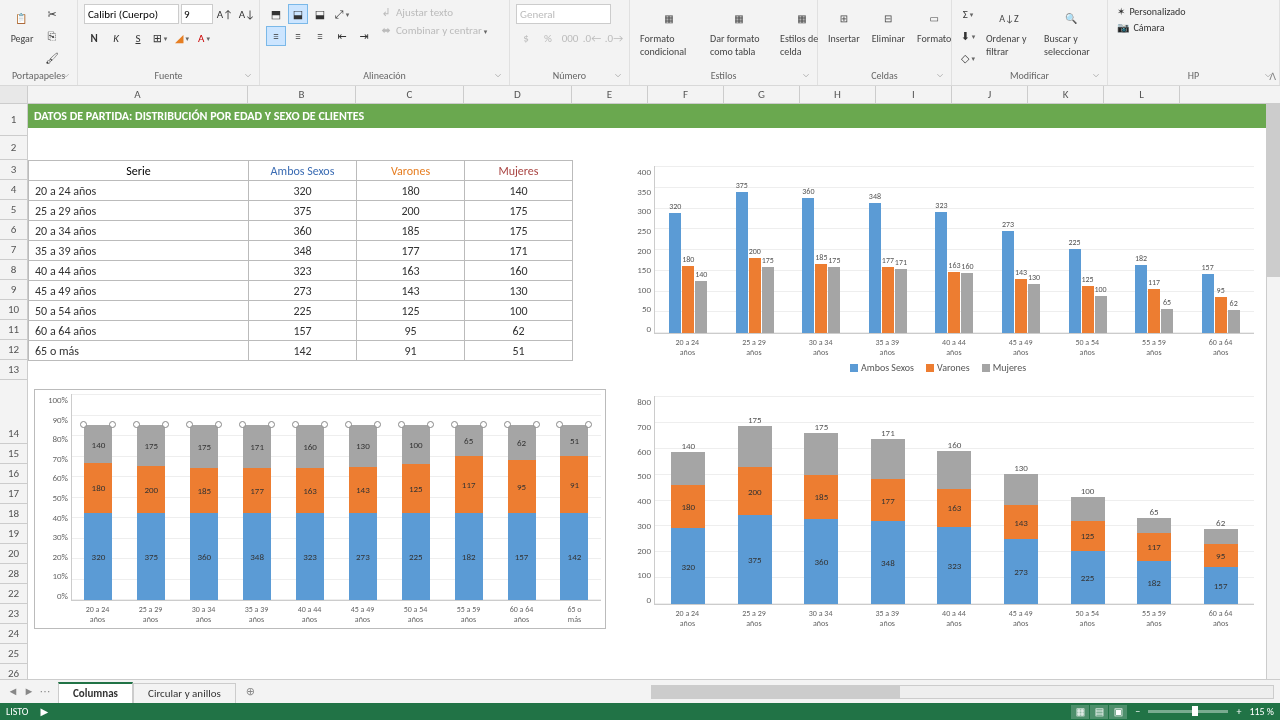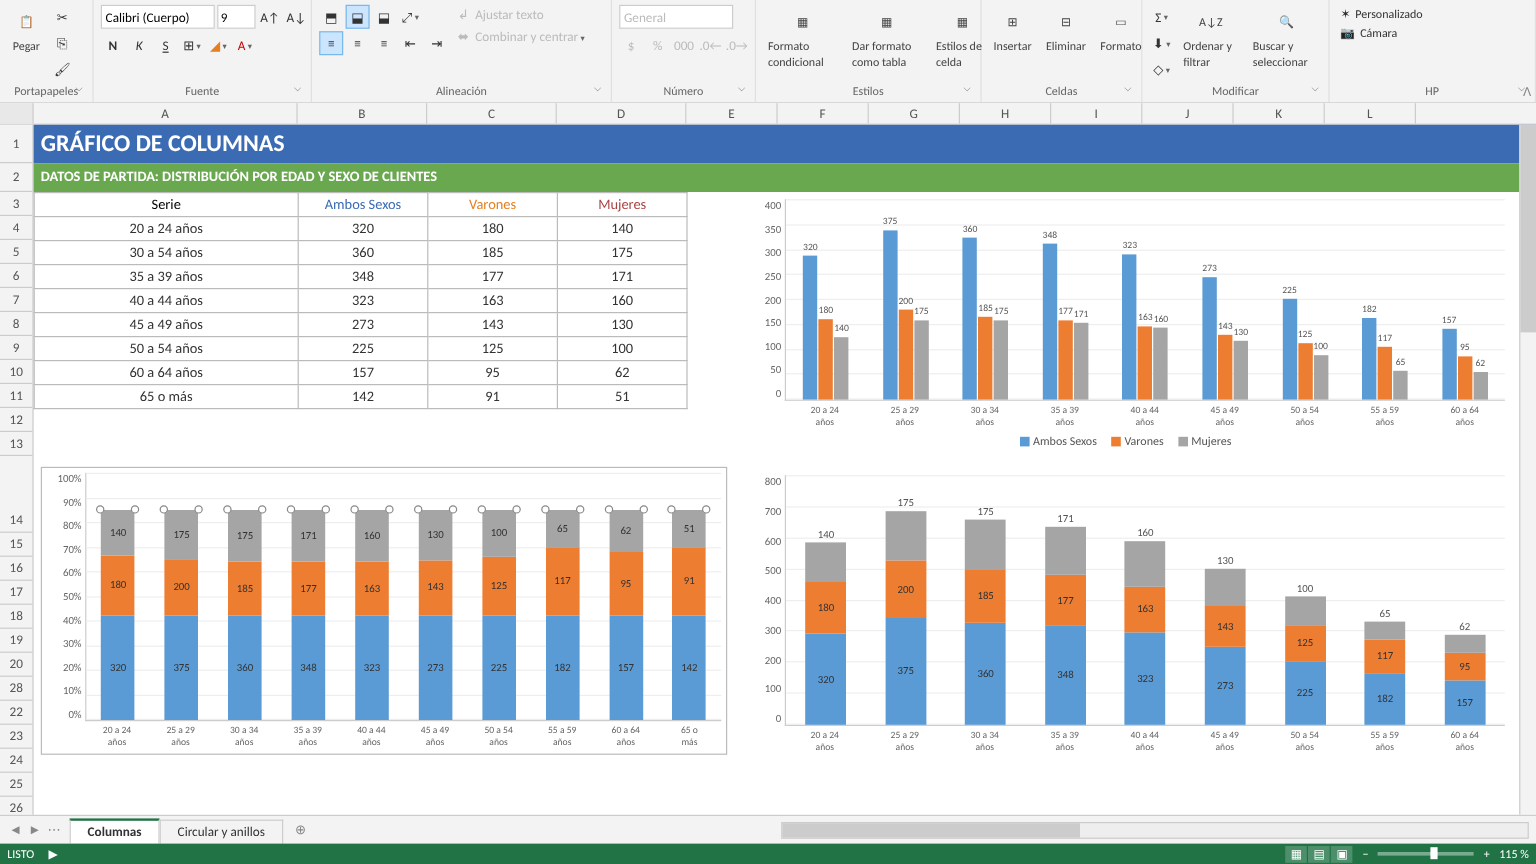--- a/index.html
+++ b/index.html
@@ -41,21 +41,21 @@
 
 
 .data-table { position: absolute; left: 0; top: 56px; }
 .data-table table { border-collapse: collapse; }
 .data-table th, .data-table td { border: 1px solid #bbb; padding: 1px 6px; font-size: 12px; height: 20px; }
 .data-table th { font-weight: normal; text-align: center; }
 .th-serie { width: 220px; color: #000; }
 .th-ambos { width: 108px; color: #3b6cb3; font-weight: bold; }
 .th-var { width: 108px; color: #e67e22; font-weight: bold; }
 .th-muj { width: 108px; color: #a94442; font-weight: bold; }
-.data-table td.lbl { text-align: center; margin-left: 24px; }
+.data-table td.lbl { text-align: left; margin-left: 24px; }
 .data-table td.val { text-align: center; }
 
 
 .chart { position: absolute; border: 1px solid #ccc; background: #fff; }
 .chart-clustered { left: 590px; top: 58px; width: 640px; height: 220px; border: none; }
 .chart-stacked100 { left: 6px; top: 285px; width: 572px; height: 240px; border: 1px solid #bbb; }
 .chart-stacked { left: 590px; top: 288px; width: 640px; height: 240px; border: none; }
 .chart-inner { padding: 4px; height: 100%; display: flex; flex-direction: column; }
 .plot-area { flex: 1; display: flex; }
 .y-axis { width: 32px; display: flex; flex-direction: column-reverse; justify-content: space-between; font-size: 9px; color: #666; text-align: right; padding-right: 3px; }
@@ -309,42 +309,47 @@
       <div class="row-h" style="height: 20px;">19</div>
       <div class="row-h" style="height: 20px;">20</div>
       <div class="row-h" style="height: 20px;">28</div>
       <div class="row-h" style="height: 20px;">22</div>
       <div class="row-h" style="height: 20px;">23</div>
       <div class="row-h" style="height: 20px;">24</div>
       <div class="row-h" style="height: 20px;">25</div>
       <div class="row-h" style="height: 20px;">26</div>
     </div>
   <div class="cells">
-    <div class="title-row">GRÁFICO DE COLUMNAS</div>
     <div class="subtitle-row">DATOS DE PARTIDA: DISTRIBUCIÓN POR EDAD Y SEXO DE CLIENTES</div>
 
     <div class="data-table">
       <table>
         <thead>
             <tr>
           <th class="th-serie">Serie</th>
           <th class="th-ambos">Ambos Sexos</th>
           <th class="th-var">Varones</th>
           <th class="th-muj">Mujeres</th>
         </tr>
           </thead>
         <tbody id="data-tbody">
             <tr>
               <td class="lbl">20 a 24 años</td>
               <td class="val">320</td>
               <td class="val">180</td>
               <td class="val">140</td>
             </tr>
             <tr>
-              <td class="lbl">30 a 54 años</td>
+              <td class="lbl">25 a 29 años</td>
+              <td class="val">375</td>
+              <td class="val">200</td>
+              <td class="val">175</td>
+            </tr>
+            <tr>
+              <td class="lbl">20 a 34 años</td>
               <td class="val">360</td>
               <td class="val">185</td>
               <td class="val">175</td>
             </tr>
             <tr>
               <td class="lbl">35 a 39 años</td>
               <td class="val">348</td>
               <td class="val">177</td>
               <td class="val">171</td>
             </tr>

